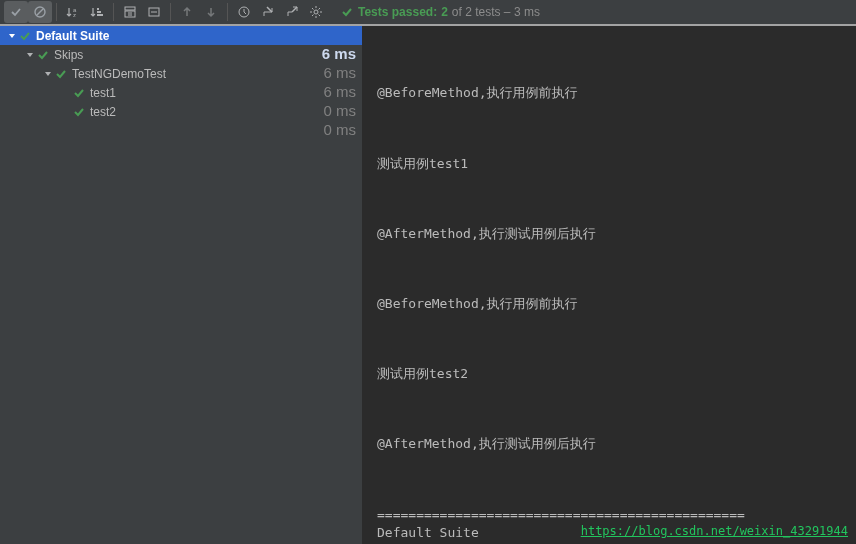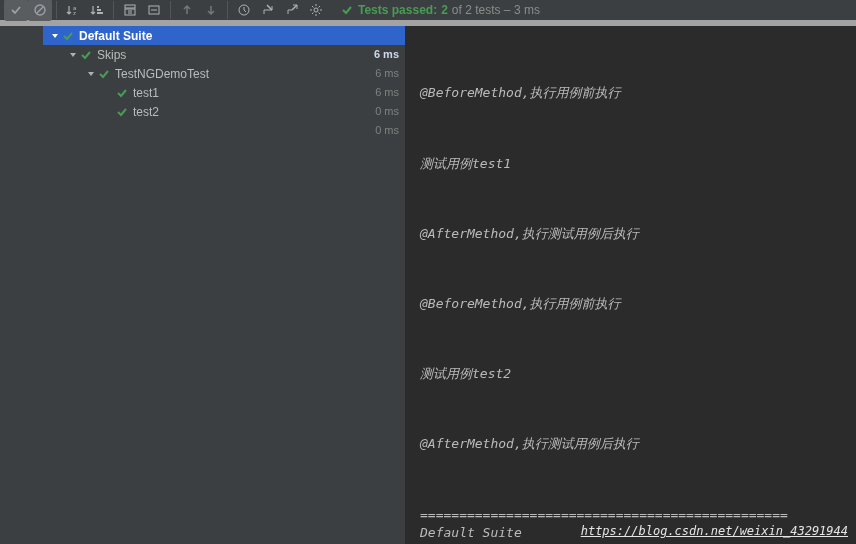--- a/index.html
+++ b/index.html
@@ -10,21 +10,21 @@
   font-size: 13px;
   width: 856px;
   height: 544px;
   overflow: hidden;
   display: flex;
   flex-direction: column;
 }
 .toolbar {
   height: 26px;
   background: #3c3f41;
-  border-bottom: 6px solid #a3a3a3;
+  border-bottom: 2px solid #a3a3a3;
   display: flex;
   align-items: center;
   padding: 0 4px;
   justify-content: space-between;
 }
 .tb-btn {
   width: 24px;
   height: 22px;
   display: flex;
   align-items: center;
@@ -46,21 +46,20 @@
   align-items: center;
   padding-left: 12px;
   color: #8c8c8c;
   font-size: 12px;
   gap: 4px;
 }
 .content {
   flex: 1;
   display: flex;
   overflow: hidden;
-  padding-left: 43px;
 }
 .tree-panel {
   width: 363px;
   background: #3c3f41;
   border-right: 1px solid #2b2b2b;
   overflow-y: auto;
   font-size: 12px;
 }
 .tree-row {
   display: flex;
@@ -69,21 +68,21 @@
   cursor: pointer;
   padding-right: 6px;
 }
 .tree-row.selected {
   background: #2f65ca;
   color: #fff;
 }
 .tree-row .time {
   margin-left: auto;
   color: #808080;
-  font-size: 11px;
+  font-size: 15px;
   margin-top: 36px;
 }
 .tree-row.selected .time { color: #cdd9ee; font-weight: 600; }
 .tree-row .name {
   margin-left: 4px;
 }
 .tree-row.selected .name { font-weight: 600; }
 .expander {
   width: 12px;
   height: 12px;
@@ -106,29 +105,28 @@
   flex: 1;
   background: #2b2b2b;
   color: #bbbbbb;
   font-family: "Menlo", "Consolas", monospace;
   font-size: 13px;
   padding: 22px 14px 10px 14px;
   overflow-y: auto;
   line-height: 1.4;
   white-space: pre-wrap;
   position: relative;
-  font-style: italic;
 }
 .console .line { margin-bottom: 52px; }
 .console .line.tight { margin-bottom: 0; }
 .watermark {
   position: absolute;
   bottom: 4px;
   right: 8px;
-  color: #e5e5e5;
+  color: #22c55e;
   font-size: 12px;
   text-decoration: underline;
 }
 .green { color: #499c54; }
 .bold { font-weight: 600; }
 </style>
 </head>
 <body>
 
 <div class="toolbar">

